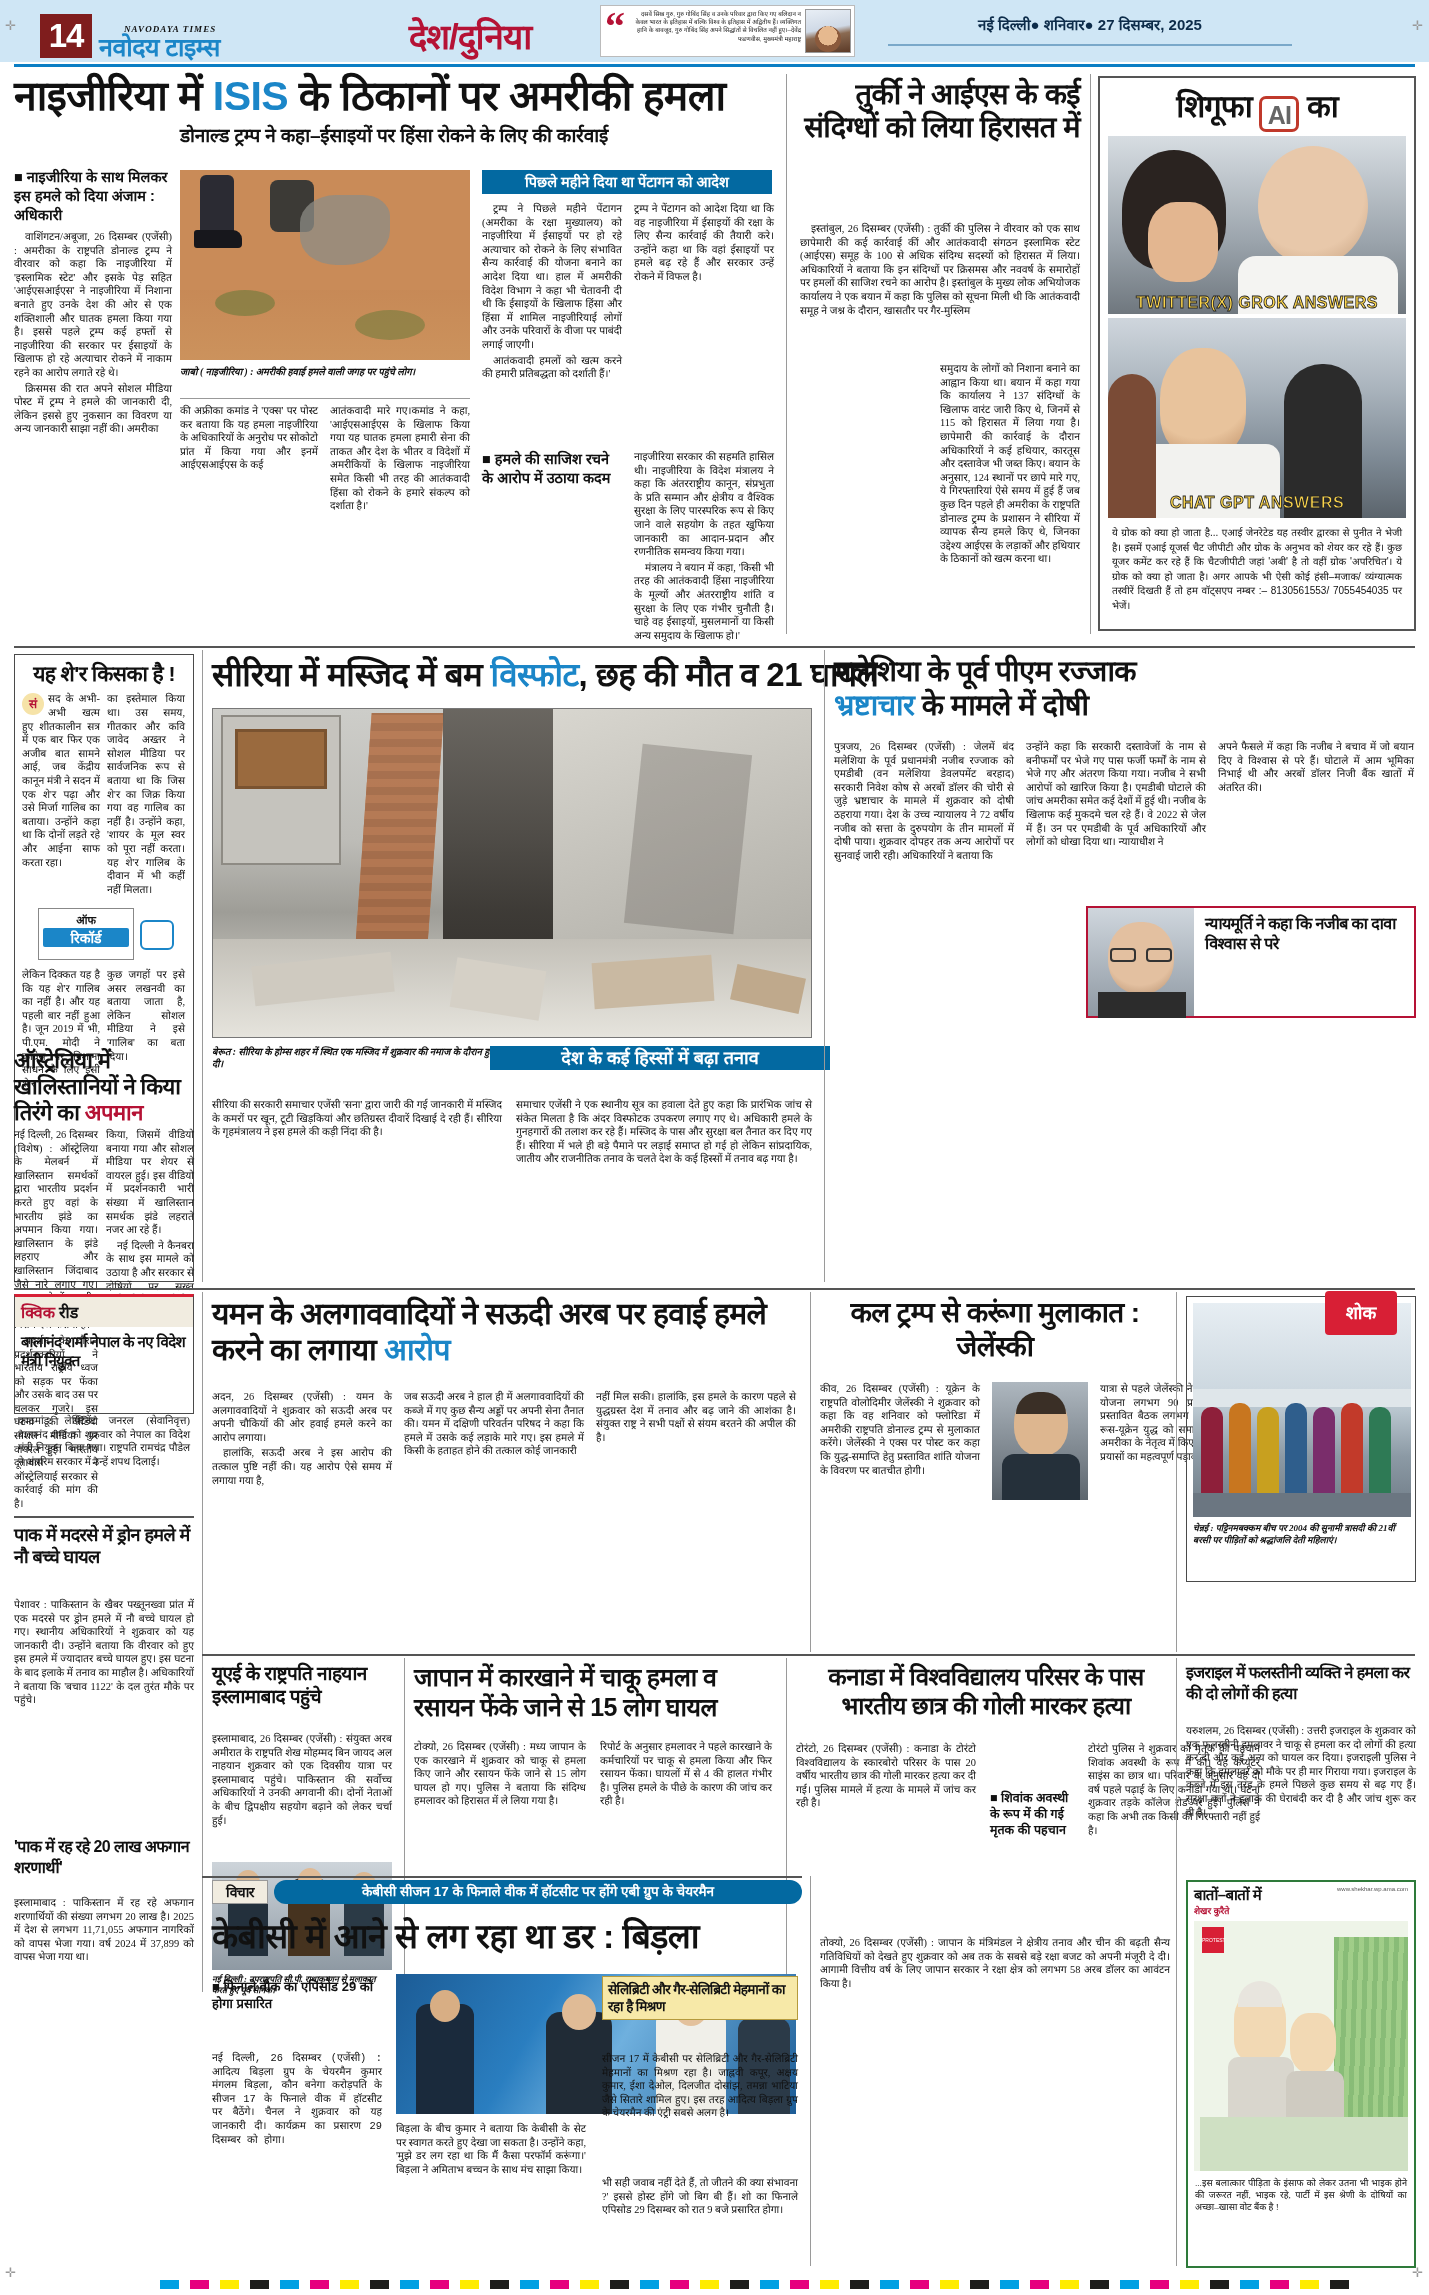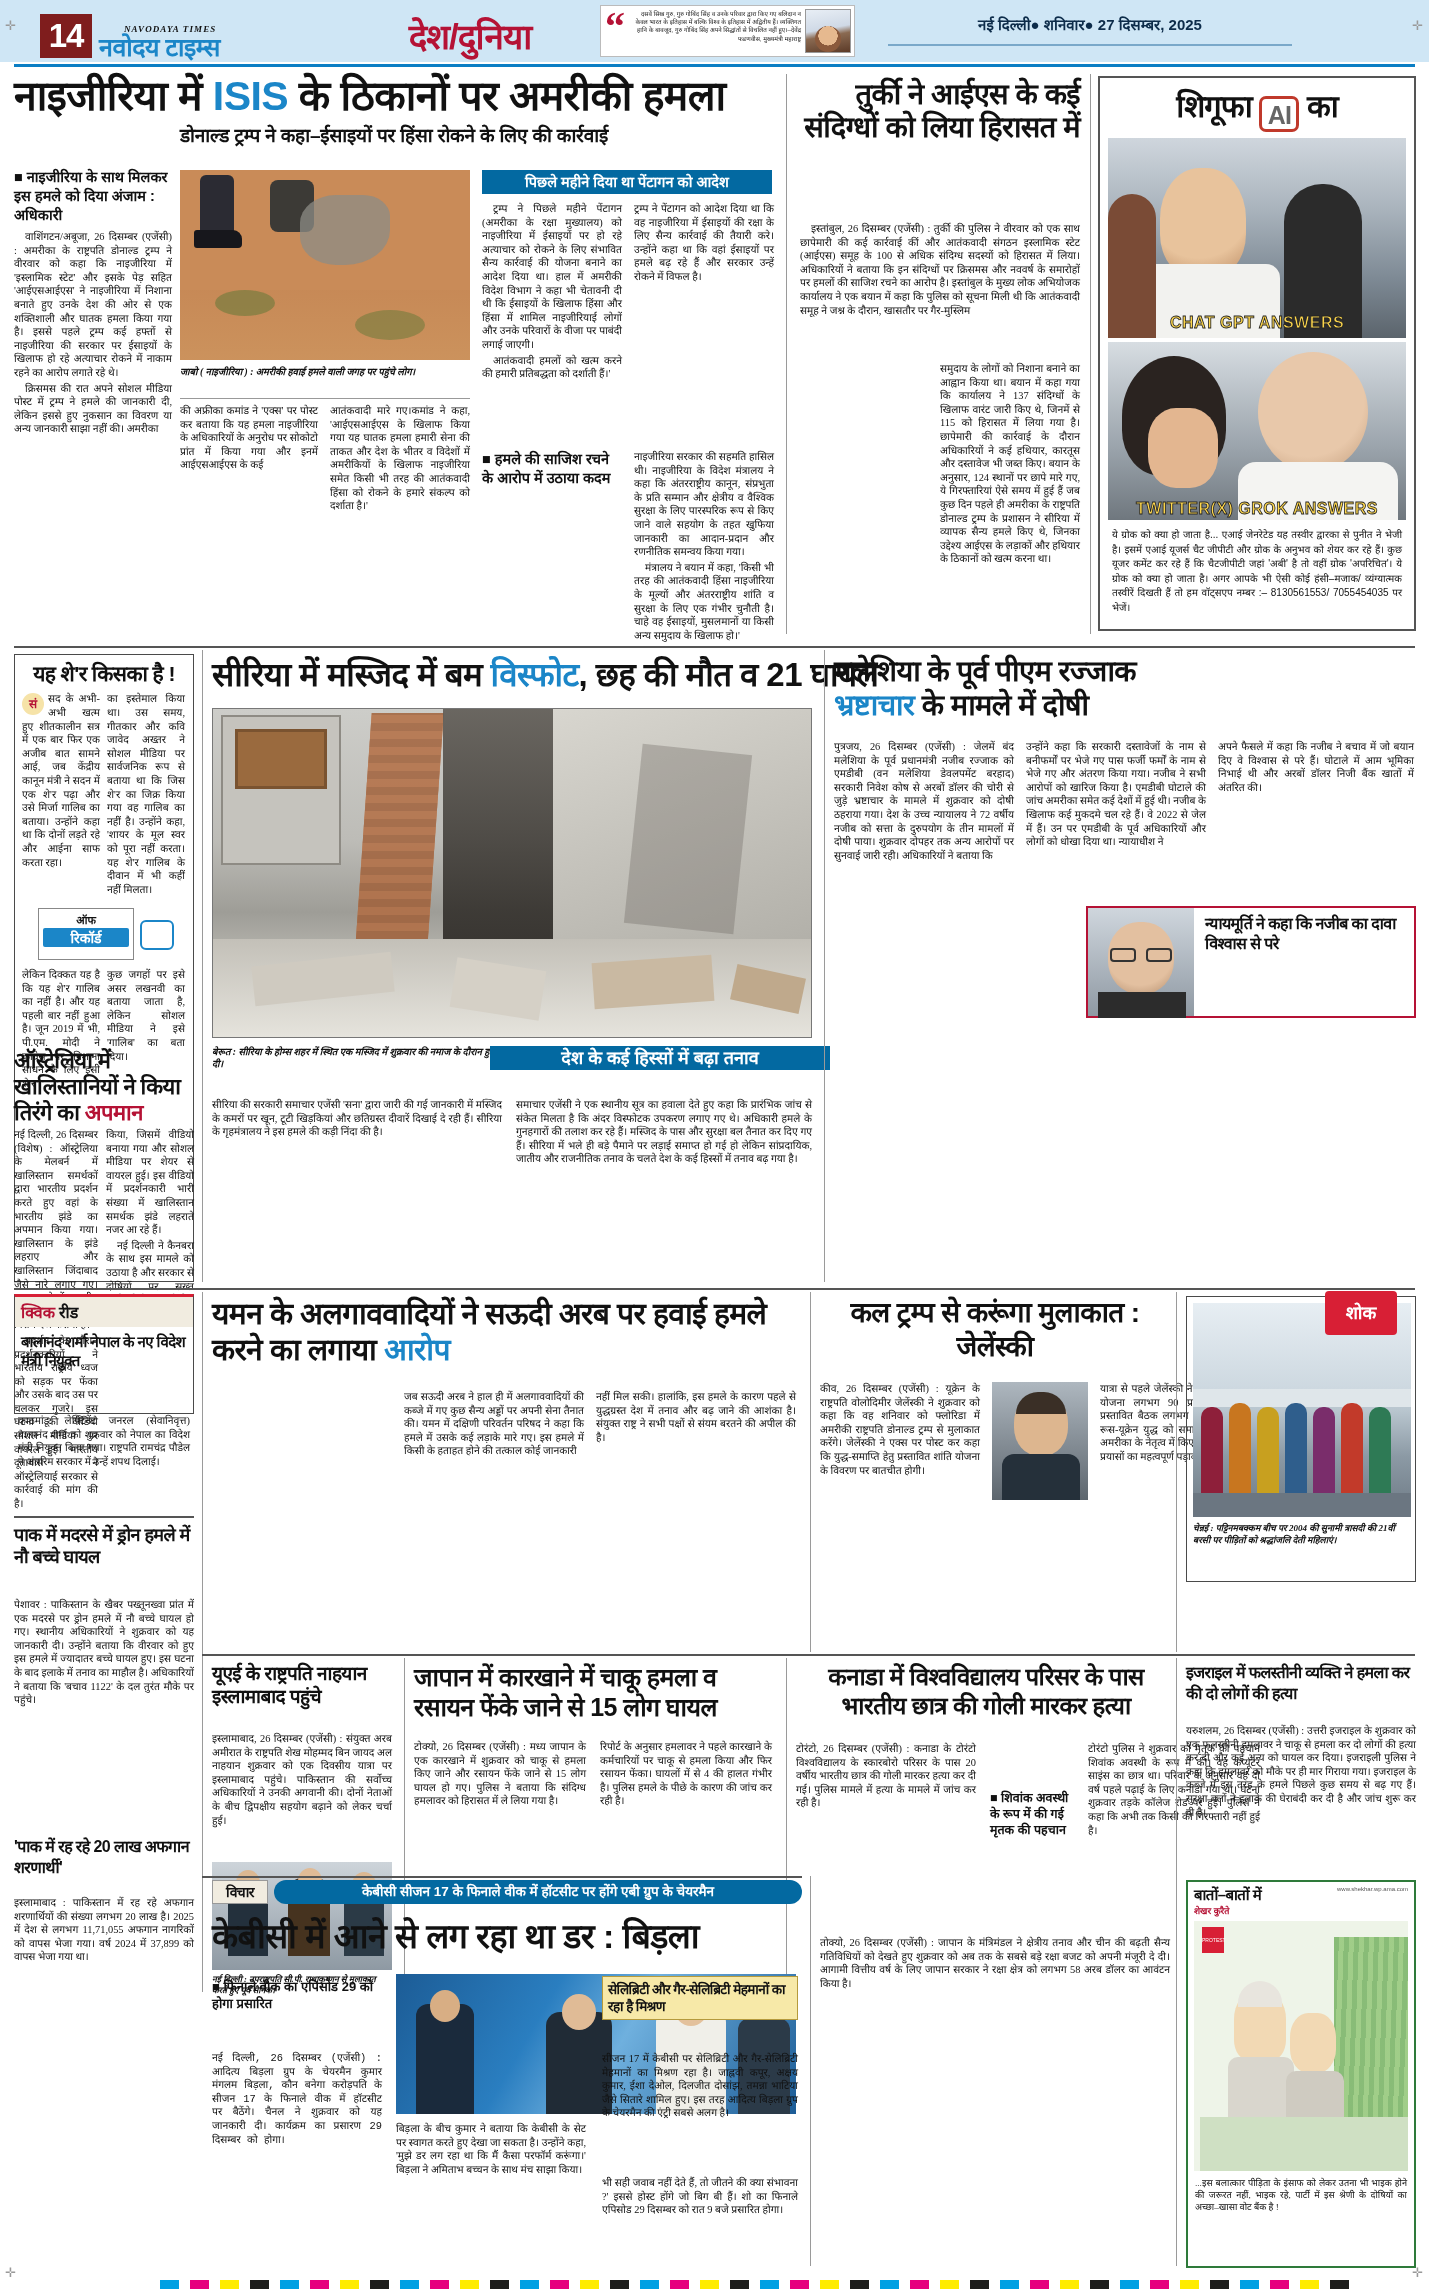--- a/index.html
+++ b/index.html
@@ -220,33 +220,33 @@
   </div>
 
   <div class="vrule" style="left:1090px; top:74px; height:560px;"></div>
 
   <div class="aibox" style="left:1098px; top:76px; width:318px; height:555px;">
     <div class="ai-title" style="padding:6px 0 2px;">
       <span>शिगूफा</span>
       <span class="ai-logo">AI</span>
       <span>का</span>
     </div>
+    <div class="ai-img" style="margin:2px 8px 4px; height:178px; background:linear-gradient(180deg,#d7dde2,#9aa3ab 60%,#6f777e);">
+      <div style="position:absolute;left:14px;top:14px;width:104px;height:120px;border-radius:50% 50% 38% 38%;background:#2a2320;"></div>
+      <div style="position:absolute;left:40px;top:66px;width:70px;height:80px;background:#e3b690;border-radius:40%;"></div>
+      <div style="position:absolute;left:150px;top:10px;width:110px;height:120px;border-radius:50%;background:radial-gradient(circle at 45% 40%,#e8c8aa 0 60%,#c09a79 100%);"></div>
+      <div style="position:absolute;left:130px;top:120px;width:160px;height:58px;background:#f4f4f2;border-radius:18px 18px 0 0;"></div>
+      <div class="ai-band" style="bottom:2px;">TWITTER(X) GROK ANSWERS</div>
+    </div>
     <div class="ai-img" style="margin:4px 8px; height:200px;">
       <div style="position:absolute;left:52px;top:30px;width:86px;height:110px;border-radius:46% 46% 40% 40%;background:radial-gradient(circle at 45% 35%,#e8c39c 0 60%,#b98a63 100%);"></div>
       <div style="position:absolute;left:22px;top:126px;width:150px;height:74px;background:#f2f2ef;border-radius:14px 14px 0 0;"></div>
       <div style="position:absolute;left:176px;top:46px;width:78px;height:154px;background:#2b2b2b;border-radius:38px 38px 0 0;"></div>
       <div style="position:absolute;left:0px;top:56px;width:48px;height:144px;background:#7a4b36;border-radius:24px 24px 0 0;"></div>
       <div class="ai-band" style="bottom:6px;">CHAT GPT ANSWERS</div>
-    </div>
-    <div class="ai-img" style="margin:2px 8px 4px; height:178px; background:linear-gradient(180deg,#d7dde2,#9aa3ab 60%,#6f777e);">
-      <div style="position:absolute;left:14px;top:14px;width:104px;height:120px;border-radius:50% 50% 38% 38%;background:#2a2320;"></div>
-      <div style="position:absolute;left:40px;top:66px;width:70px;height:80px;background:#e3b690;border-radius:40%;"></div>
-      <div style="position:absolute;left:150px;top:10px;width:110px;height:120px;border-radius:50%;background:radial-gradient(circle at 45% 40%,#e8c8aa 0 60%,#c09a79 100%);"></div>
-      <div style="position:absolute;left:130px;top:120px;width:160px;height:58px;background:#f4f4f2;border-radius:18px 18px 0 0;"></div>
-      <div class="ai-band" style="bottom:2px;">TWITTER(X) GROK ANSWERS</div>
     </div>
     <div style="padding:4px 12px; font-family:'Liberation Sans',sans-serif; font-size:10px; line-height:14.5px; text-align:justify; color:#111;">ये ग्रोक को क्या हो जाता है... एआई जेनरेटेड यह तस्वीर द्वारका से पुनीत ने भेजी है। इसमें एआई यूजर्स चैट जीपीटी और ग्रोक के अनुभव को शेयर कर रहे हैं। कुछ यूजर कमेंट कर रहे हैं कि चैटजीपीटी जहां 'अबी' है तो वहीं ग्रोक 'अपरिचित'। ये ग्रोक को क्या हो जाता है। अगर आपके भी ऐसी कोई हंसी–मजाक/ व्यंग्यात्मक तस्वीरें दिखती हैं तो हम वॉट्सएप नम्बर :– 8130561553/ 7055454035 पर भेजें।</div>
   </div>
 
   <div class="rule-thin" style="left:14px; top:646px; width:1401px; background:#555; height:2px;"></div>
 
   <div class="boxed" style="left:14px; top:654px; width:180px; height:628px;">
     <div class="hl" style="font-size:21px; padding:8px 6px 4px; text-align:center;">यह शे'र किसका है !</div>
     <div style="display:flex; gap:7px; padding:4px 7px;">
       <div class="body" style="width:78px;">
@@ -351,20 +351,24 @@
   <div class="col hl" style="left:14px; top:1836px; width:180px; font-size:16px; line-height:21px;">'पाक में रह रहे 20 लाख अफगान शरणार्थी'</div>
   <div class="col body" style="left:14px; top:1896px; width:180px;">इस्लामाबाद : पाकिस्तान में रह रहे अफगान शरणार्थियों की संख्या लगभग 20 लाख है। 2025 में देश से लगभग 11,71,055 अफगान नागरिकों को वापस भेजा गया। वर्ष 2024 में 37,899 को वापस भेजा गया था।</div>
 
   <div class="vrule" style="left:202px; top:1292px; height:700px;"></div>
 
   <div class="col" style="left:212px; top:1296px; width:590px;">
     <div class="hl" style="font-size:30px; line-height:36px;">
       <span>यमन के अलगाववादियों ने सऊदी अरब पर हवाई हमले करने का लगाया </span><span class="hl-blue">आरोप</span>
     </div>
   </div>
+  <div class="col body" style="left:212px; top:1390px; width:180px;">
+    <p class="noind">अदन, 26 दिसम्बर (एजेंसी) : यमन के अलगाववादियों ने शुक्रवार को सऊदी अरब पर अपनी चौकियों की ओर हवाई हमले करने का आरोप लगाया।</p>
+    <p>हालांकि, सऊदी अरब ने इस आरोप की तत्काल पुष्टि नहीं की। यह आरोप ऐसे समय में लगाया गया है,</p>
+  </div>
   <div class="col body" style="left:404px; top:1390px; width:180px;">जब सऊदी अरब ने हाल ही में अलगाववादियों की कब्जे में गए कुछ सैन्य अड्डों पर अपनी सेना तैनात की। यमन में दक्षिणी परिवर्तन परिषद ने कहा कि हमले में उसके कई लड़ाके मारे गए। इस हमले में किसी के हताहत होने की तत्काल कोई जानकारी</div>
   <div class="col body" style="left:596px; top:1390px; width:200px;">नहीं मिल सकी। हालांकि, इस हमले के कारण पहले से युद्धग्रस्त देश में तनाव और बढ़ जाने की आशंका है। संयुक्त राष्ट्र ने सभी पक्षों से संयम बरतने की अपील की है।</div>
 
   <div class="vrule" style="left:810px; top:1292px; height:360px;"></div>
 
   <div class="col" style="left:820px; top:1296px; width:350px;">
     <div class="hl" style="font-size:28px; line-height:34px; text-align:center;">कल ट्रम्प से करूंगा मुलाकात : जेलेंस्की</div>
   </div>
   <div class="col body" style="left:820px; top:1382px; width:160px;">कीव, 26 दिसम्बर (एजेंसी) : यूक्रेन के राष्ट्रपति वोलोदिमीर जेलेंस्की ने शुक्रवार को कहा कि वह शनिवार को फ्लोरिडा में अमरीकी राष्ट्रपति डोनाल्ड ट्रम्प से मुलाकात करेंगे। जेलेंस्की ने एक्स पर पोस्ट कर कहा कि युद्ध-समाप्ति हेतु प्रस्तावित शांति योजना के विवरण पर बातचीत होगी।</div>
   <div class="photo" style="left:992px; top:1382px; width:96px; height:118px;">

